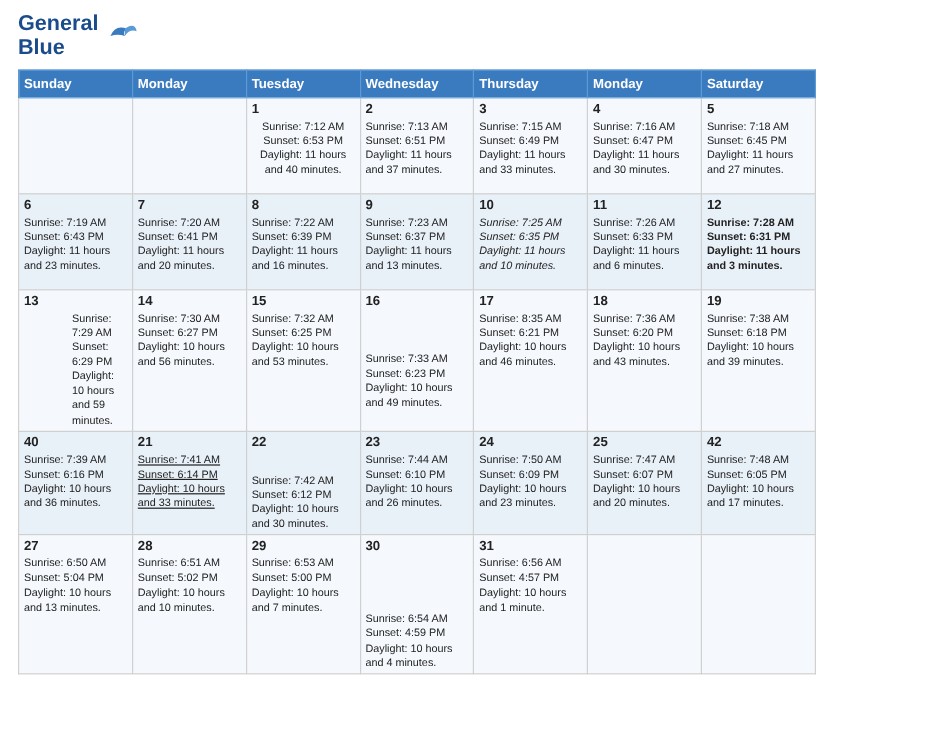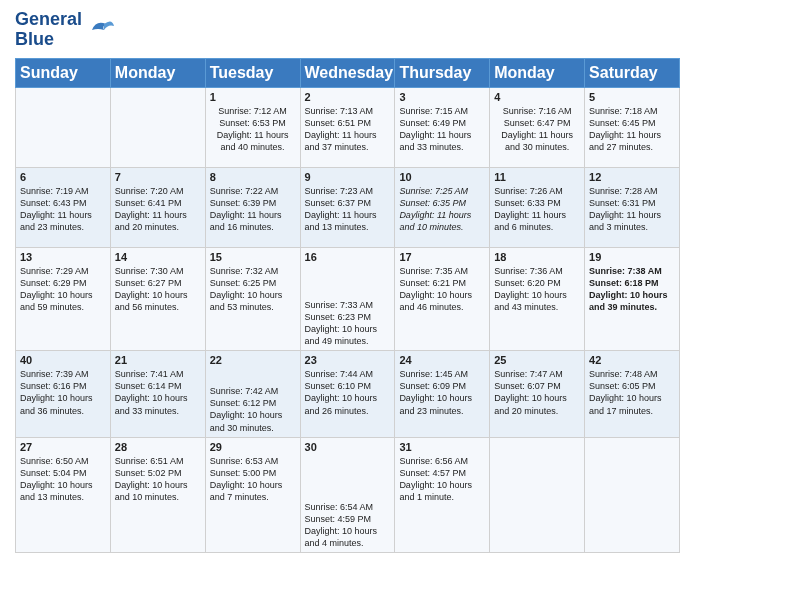--- a/index.html
+++ b/index.html
@@ -51,21 +51,21 @@
       color: #333;
     }
     table {
       width: 100%;
       border-collapse: collapse;
       table-layout: fixed;
     }
     thead tr th {
       background-color: #3a7abf;
       color: #fff;
-      font-size: 16px;
+      font-size: 11px;
       font-weight: bold;
       padding: 5px 4px;
       text-align: left;
       border: 1px solid #5a9ad5;
     }
     tbody tr td {
       border: 1px solid #d0d0d0;
       vertical-align: top;
       padding: 3px 4px;
       font-size: 9.5px;
@@ -144,21 +144,21 @@
 Daylight: 11 hours and 37 minutes.</div>
           </td>
           <td>
             <span class="day-num">3</span>
             <div class="cell-text" style="white-space: pre-line;">Sunrise: 7:15 AM
 Sunset: 6:49 PM
 Daylight: 11 hours and 33 minutes.</div>
           </td>
           <td>
             <span class="day-num">4</span>
-            <div class="cell-text" style="white-space: pre-line; text-align: center;">Sunrise: 7:16 AM
+            <div class="cell-text" style="white-space: pre-line;">Sunrise: 7:16 AM
 Sunset: 6:47 PM
 Daylight: 11 hours and 30 minutes.</div>
           </td>
           <td>
             <span class="day-num">5</span>
             <div class="cell-text" style="white-space: pre-line;">Sunrise: 7:18 AM
 Sunset: 6:45 PM
 Daylight: 11 hours and 27 minutes.</div>
           </td>
         </tr>
@@ -194,29 +194,29 @@
 Daylight: 11 hours and 10 minutes.</div>
           </td>
           <td>
             <span class="day-num">11</span>
             <div class="cell-text" style="white-space: pre-line;">Sunrise: 7:26 AM
 Sunset: 6:33 PM
 Daylight: 11 hours and 6 minutes.</div>
           </td>
           <td>
             <span class="day-num">12</span>
-            <div class="cell-text" style="white-space: pre-line;">Sunrise: 7:28 AM
+            <div class="cell-text" style="white-space: pre-line; font-weight: bold;">Sunrise: 7:28 AM
 Sunset: 6:31 PM
 Daylight: 11 hours and 3 minutes.</div>
           </td>
         </tr>
         <tr>
           <td>
             <span class="day-num">13</span>
-            <div class="cell-text" style="white-space: pre-line;">Sunrise: 7:29 AM
+            <div class="cell-text" style="white-space: pre-line; margin-left: 40px;">Sunrise: 7:29 AM
 Sunset: 6:29 PM
 Daylight: 10 hours and 59 minutes.</div>
           </td>
           <td>
             <span class="day-num">14</span>
             <div class="cell-text" style="white-space: pre-line;">Sunrise: 7:30 AM
 Sunset: 6:27 PM
 Daylight: 10 hours and 56 minutes.</div>
           </td>
           <td>
@@ -226,65 +226,65 @@
 Daylight: 10 hours and 53 minutes.</div>
           </td>
           <td>
             <span class="day-num">16</span>
             <div class="cell-text" style="white-space: pre-line; margin-top: 36px;">Sunrise: 7:33 AM
 Sunset: 6:23 PM
 Daylight: 10 hours and 49 minutes.</div>
           </td>
           <td>
             <span class="day-num">17</span>
-            <div class="cell-text" style="white-space: pre-line;">Sunrise: 7:35 AM
+            <div class="cell-text" style="white-space: pre-line;">Sunrise: 8:35 AM
 Sunset: 6:21 PM
 Daylight: 10 hours and 46 minutes.</div>
           </td>
           <td>
             <span class="day-num">18</span>
             <div class="cell-text" style="white-space: pre-line;">Sunrise: 7:36 AM
 Sunset: 6:20 PM
 Daylight: 10 hours and 43 minutes.</div>
           </td>
           <td>
             <span class="day-num">19</span>
-            <div class="cell-text" style="white-space: pre-line; font-weight: bold;">Sunrise: 7:38 AM
+            <div class="cell-text" style="white-space: pre-line;">Sunrise: 7:38 AM
 Sunset: 6:18 PM
 Daylight: 10 hours and 39 minutes.</div>
           </td>
         </tr>
         <tr>
           <td>
             <span class="day-num">40</span>
             <div class="cell-text" style="white-space: pre-line;">Sunrise: 7:39 AM
 Sunset: 6:16 PM
 Daylight: 10 hours and 36 minutes.</div>
           </td>
           <td>
             <span class="day-num">21</span>
-            <div class="cell-text" style="white-space: pre-line;">Sunrise: 7:41 AM
+            <div class="cell-text" style="white-space: pre-line; text-decoration: underline;">Sunrise: 7:41 AM
 Sunset: 6:14 PM
 Daylight: 10 hours and 33 minutes.</div>
           </td>
           <td>
             <span class="day-num">22</span>
             <div class="cell-text" style="white-space: pre-line; margin-top: 19px;">Sunrise: 7:42 AM
 Sunset: 6:12 PM
 Daylight: 10 hours and 30 minutes.</div>
           </td>
           <td>
             <span class="day-num">23</span>
             <div class="cell-text" style="white-space: pre-line;">Sunrise: 7:44 AM
 Sunset: 6:10 PM
 Daylight: 10 hours and 26 minutes.</div>
           </td>
           <td>
             <span class="day-num">24</span>
-            <div class="cell-text" style="white-space: pre-line;">Sunrise: 1:45 AM
+            <div class="cell-text" style="white-space: pre-line;">Sunrise: 7:50 AM
 Sunset: 6:09 PM
 Daylight: 10 hours and 23 minutes.</div>
           </td>
           <td>
             <span class="day-num">25</span>
             <div class="cell-text" style="white-space: pre-line;">Sunrise: 7:47 AM
 Sunset: 6:07 PM
 Daylight: 10 hours and 20 minutes.</div>
           </td>
           <td>

